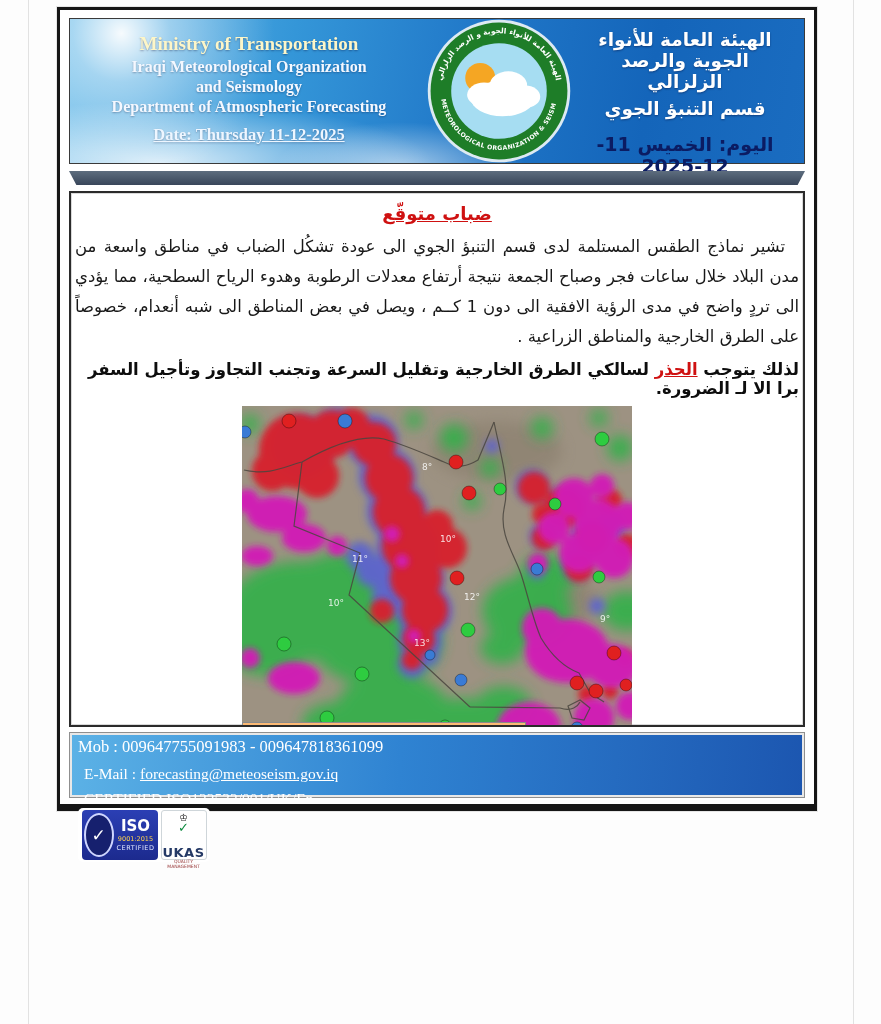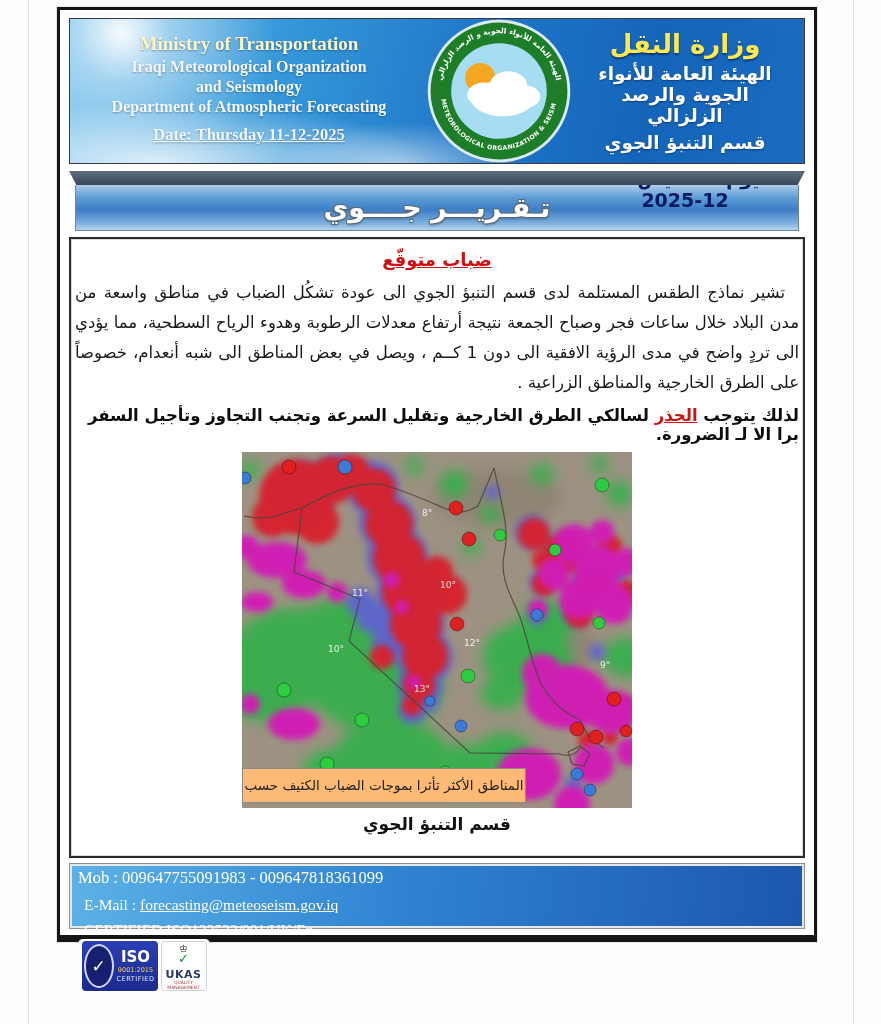--- a/index.html
+++ b/index.html
@@ -1,21 +1,21 @@
 <!DOCTYPE html>
 <html lang="ar"><head>
 <meta charset="utf-8">
 <style>
   html,body{margin:0;padding:0;background:#fdfdfd;}
   body{width:881px;height:1024px;position:relative;font-family:"DejaVu Sans",sans-serif;overflow:hidden;}
   .edge-line{position:absolute;top:0;bottom:0;width:1px;background:#e2e2e2;}
   .edge-line.left{left:28px;}
   .edge-line.right{left:853px;}
 
-  .doc{position:absolute;left:57px;top:7px;width:760px;height:935px;background:#fff;
+  .doc{position:absolute;left:57px;top:7px;width:760px;height:804px;background:#fff;
        border:3px solid #161616;border-bottom-width:7px;box-shadow:0 0 0 1px #e6e6e6;
        box-sizing:border-box;display:flex;flex-direction:column;padding:8px 9px 6px;}
 
   
   .header-banner{position:relative;height:146px;border:1px solid #3a3a3a;box-sizing:border-box;
     background:
       radial-gradient(circle at 7% 10%, rgba(255,255,255,.95) 0%, rgba(255,255,255,.45) 7%, rgba(255,255,255,0) 22%),
       radial-gradient(ellipse at 12% 100%, rgba(255,255,255,.8) 0%, rgba(255,255,255,0) 30%),
       radial-gradient(ellipse at 45% 104%, rgba(255,255,255,.6) 0%, rgba(255,255,255,0) 22%),
       linear-gradient(100deg,#62b8e8 0%,#3496d8 30%,#2077c8 55%,#1465ba 78%,#1a6cc0 100%);
@@ -80,21 +80,21 @@
   .iso-oval{width:26px;height:40px;border:2px solid #cfd6ff;border-radius:50%;background:#16206e;
             color:#fff;font-size:17px;font-weight:bold;display:flex;align-items:center;justify-content:center;}
   .iso-texts{flex:1;text-align:center;line-height:1;}
   .iso-big{font-size:15px;font-weight:bold;color:#fff;}
   .iso-small{font-size:6.5px;color:#ffd34d;margin-top:2px;}
   .iso-cert{font-size:6.5px;color:#dfe6ff;margin-top:2px;letter-spacing:.5px;}
   .ukas-badge{width:46px;height:50px;background:#fff;border:1px solid #cfd6da;border-radius:3px;
               text-align:center;line-height:1;padding-top:2px;box-sizing:border-box;}
   .ukas-crown{font-size:10px;color:#222;}
   .ukas-check{font-size:13px;font-weight:bold;color:#0c8a3e;margin-top:-2px;}
-  .ukas-name{font-size:11px;font-weight:bold;color:#253a66;margin-top:4px;letter-spacing:.5px;}
+  .ukas-name{font-size:13px;font-weight:bold;color:#253a66;margin-top:12px;letter-spacing:.5px;}
   .ukas-sub{font-size:4.5px;color:#9a3b3b;margin-top:1px;}
 </style>
 </head>
 <body>
 
 <div class="edge-line left"></div>
 <div class="edge-line right"></div>
 
 <div class="doc">
 
@@ -124,32 +124,28 @@
         </defs>
         <text font-size="8" fill="#ffffff" font-weight="bold">
           <textPath href="#arcTop" startOffset="50%" text-anchor="middle">الهيئة العامة للأنواء الجوية و الرصد الزلزالي</textPath>
         </text>
         <text font-size="6.6" fill="#ffffff" font-weight="bold" letter-spacing="0.4">
           <textPath href="#arcBot" startOffset="50%" text-anchor="middle">IRAQ METEOROLOGICAL ORGANIZATION &amp; SEISMOLOGY</textPath>
         </text>
       </svg>
     </div>
     <div class="hdr-ar">
-      <div class="l1">وزارة النقل</div>
       <div class="l2">الهيئة العامة للأنواء الجوية والرصد الزلزالي</div>
       <div class="l3">قسم التنبؤ الجوي</div>
       <div class="date">اليوم: الخميس 11-12-2025</div>
     </div>
   </div>
 
   <div class="title-bar">
     <div class="bevel"></div>
-    <div class="bar">
-      <span>تـقـريـــر جــــوي</span>
-    </div>
   </div>
 
   <div class="body-box">
     <div class="heading">ضباب متوقّع</div>
     <p class="para indent">تشير نماذج الطقس المستلمة لدى قسم التنبؤ الجوي الى عودة تشكُل الضباب في مناطق واسعة من مدن البلاد خلال ساعات فجر وصباح الجمعة نتيجة أرتفاع معدلات الرطوبة وهدوء الرياح السطحية، مما يؤدي الى تردٍ واضح في مدى الرؤية الافقية الى دون 1 كــم ، ويصل في بعض المناطق الى شبه أنعدام، خصوصاً على الطرق الخارجية والمناطق الزراعية .</p>
     <p class="warning"><span>لذلك يتوجب </span><span class="red-u">الحذر</span><span> لسالكي الطرق الخارجية وتقليل السرعة وتجنب التجاوز وتأجيل السفر برا الا لـ الضرورة.</span></p>
 
     <div class="map-wrap">
       <svg viewBox="0 0 390 356" width="390" height="356">
         <defs>
@@ -312,21 +308,21 @@
               <circle cx="3" cy="26" r="6"></circle>
               <circle cx="295" cy="163" r="6"></circle>
             <circle cx="219" cy="274" r="6"></circle>
               <circle cx="188" cy="249" r="5"></circle>
               <circle cx="335" cy="322" r="6"></circle>
             <circle cx="348" cy="338" r="6"></circle>
           </g>
         </g>
       </svg>
       <span class="temp" style="left:180px;top:56px">8°</span>
-      <span class="temp" style="left:110px;top:136px">11°</span>
+      <span class="temp" style="left:110px;top:148px">11°</span>
       <span class="temp" style="left:86px;top:192px">10°</span>
       <span class="temp" style="left:198px;top:128px">10°</span>
       <span class="temp" style="left:222px;top:186px">12°</span>
       <span class="temp" style="left:172px;top:232px">13°</span>
       <span class="temp" style="left:358px;top:208px">9°</span>
       <div class="map-label">المناطق الأكثر تأثرا بموجات الضباب الكثيف حسب</div>
     </div>
 
     <div class="caption">
       <div class="dept">قسم التنبؤ الجوي</div>

